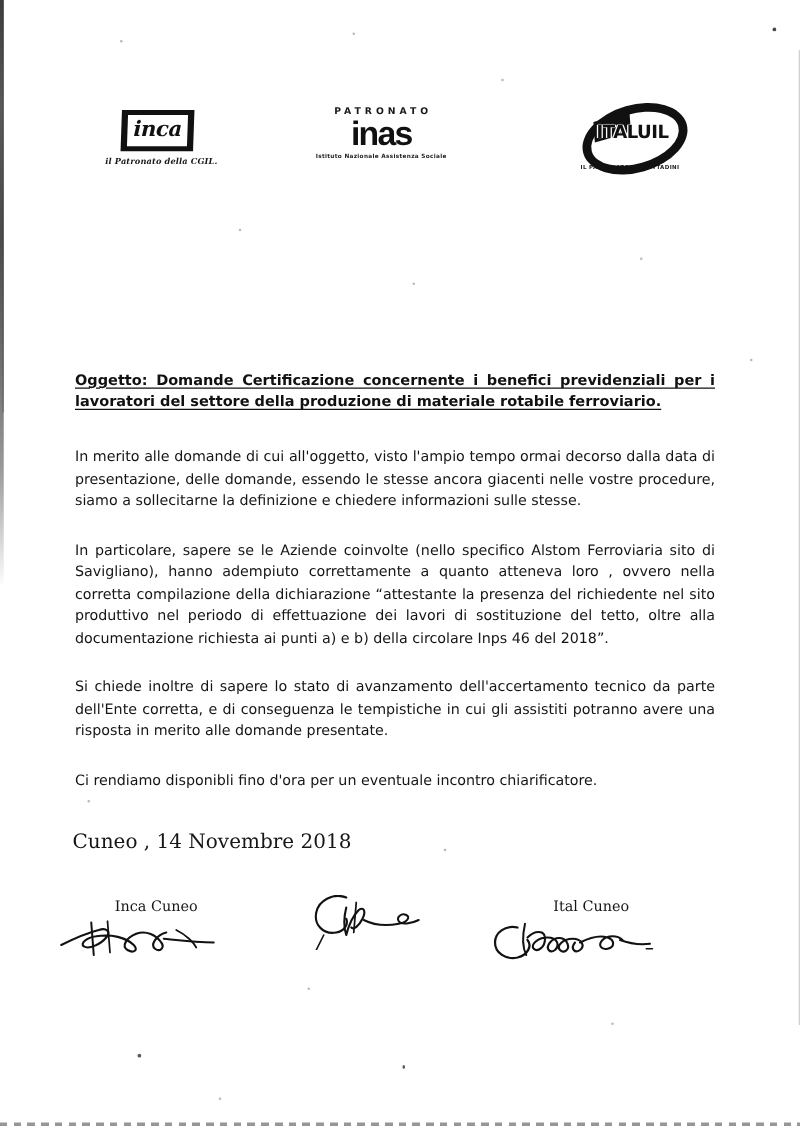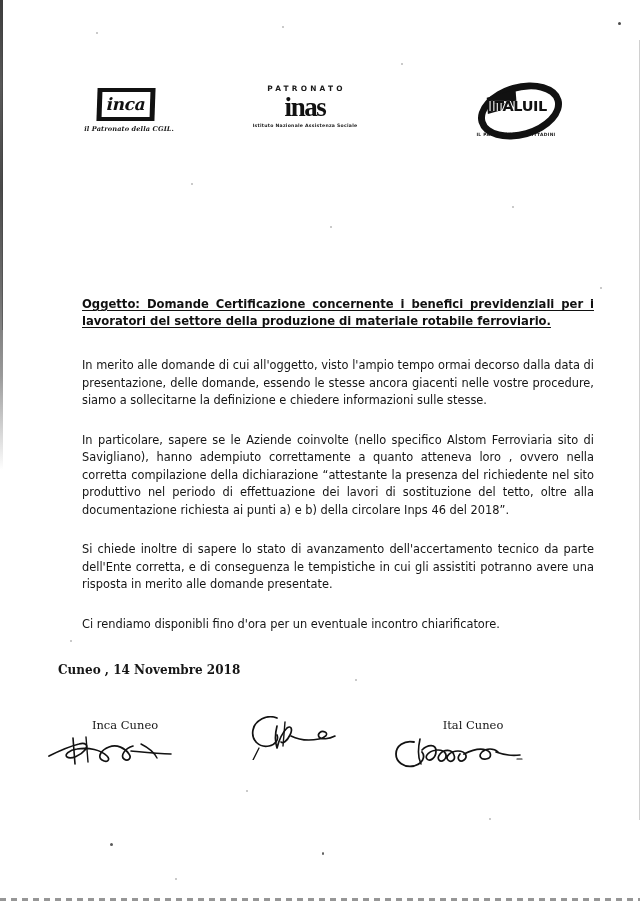--- a/index.html
+++ b/index.html
@@ -105,38 +105,38 @@
   
   .logo-inas { left: 246px; top: 0px; width: 118px; }
   .inas-top {
     font-size: 7.4px;
     font-weight: 700;
     letter-spacing: 3.2px;
     color: #1a1a1a;
     margin-left: 3px;
   }
   .inas-word {
-    font-family: Liberation Serif, serif;
+    font-family: Liberation Sans, sans-serif;
     font-weight: 700;
     font-size: 27px;
     line-height: 26px;
     color: #111;
     letter-spacing: -1.4px;
     margin-top: 1px;
   }
   .inas-sub {
     font-size: 4.6px;
     font-weight: 700;
     color: #222;
     letter-spacing: .25px;
     margin-top: 3px;
   }
 
   
-  .logo-ital { left: 462px; top: 0px; width: 108px; }
+  .logo-ital { left: 450px; top: 0px; width: 108px; }
   .ital-badge {
     position: relative;
     width: 78px; height: 46px;
     margin: 0 auto;
   }
   .ital-ring {
     position: absolute;
     left: 0; top: 0;
     width: 72px; height: 40px;
     border: 7px solid #111;
@@ -171,21 +171,20 @@
     letter-spacing: .3px;
     margin-top: 2px;
   }
 
   
   .doc-body {
     position: absolute;
     left: 60px;
     top: 296px;
     width: 512px;
-    margin-left: 22px;
   }
   .subject {
     font-family: "DejaVu Sans", sans-serif;
     font-weight: 700;
     font-size: 11.6px;
     line-height: 17px;
     color: #111;
     text-decoration: underline;
     text-underline-offset: 2px;
     text-align: justify;
@@ -201,23 +200,22 @@
   }
   p.para.last { margin-bottom: 0; }
   .quoted { }
 
   
   .date-line {
     position: absolute;
     left: 58px;
     top: 663px;
     font-family: "DejaVu Serif", serif;
-    font-size: 12px;
+    font-size: 16px;
     color: #161616;
-    font-weight: bold;
   }
 
   
   .sig-row {
     position: absolute;
     left: 0;
     top: 718px;
     width: 640px;
     height: 70px;
     text-decoration: underline;

